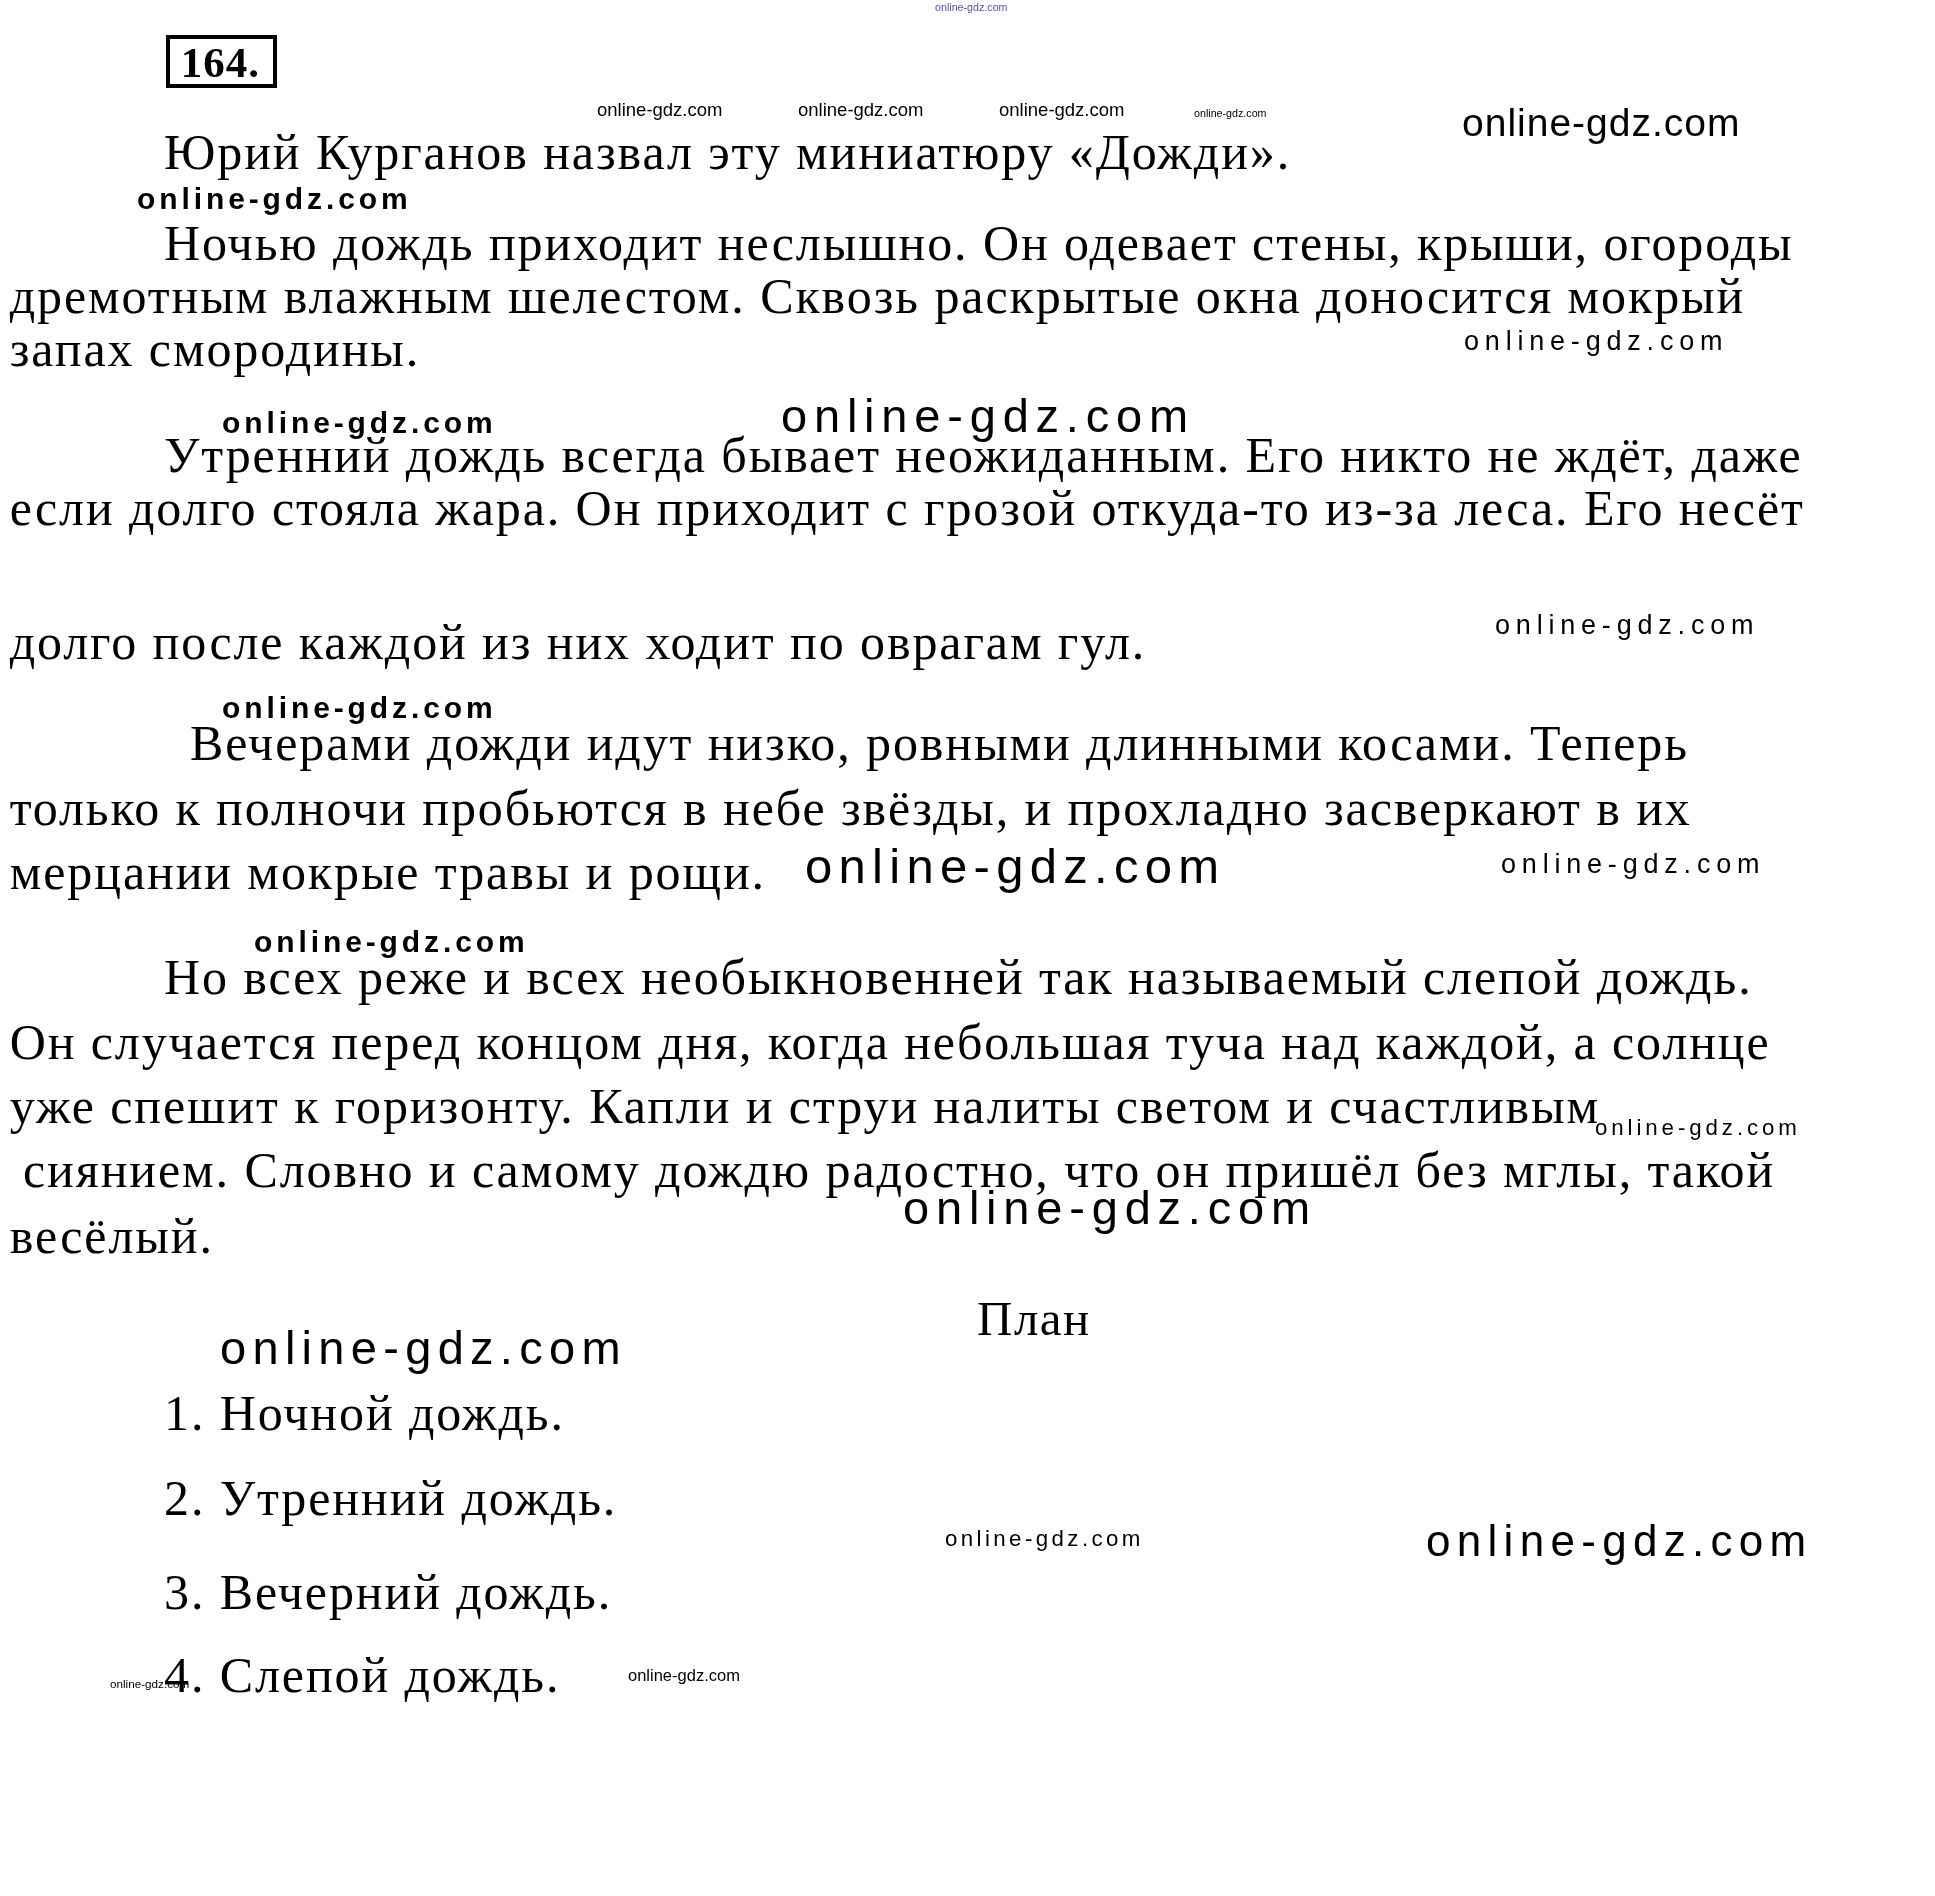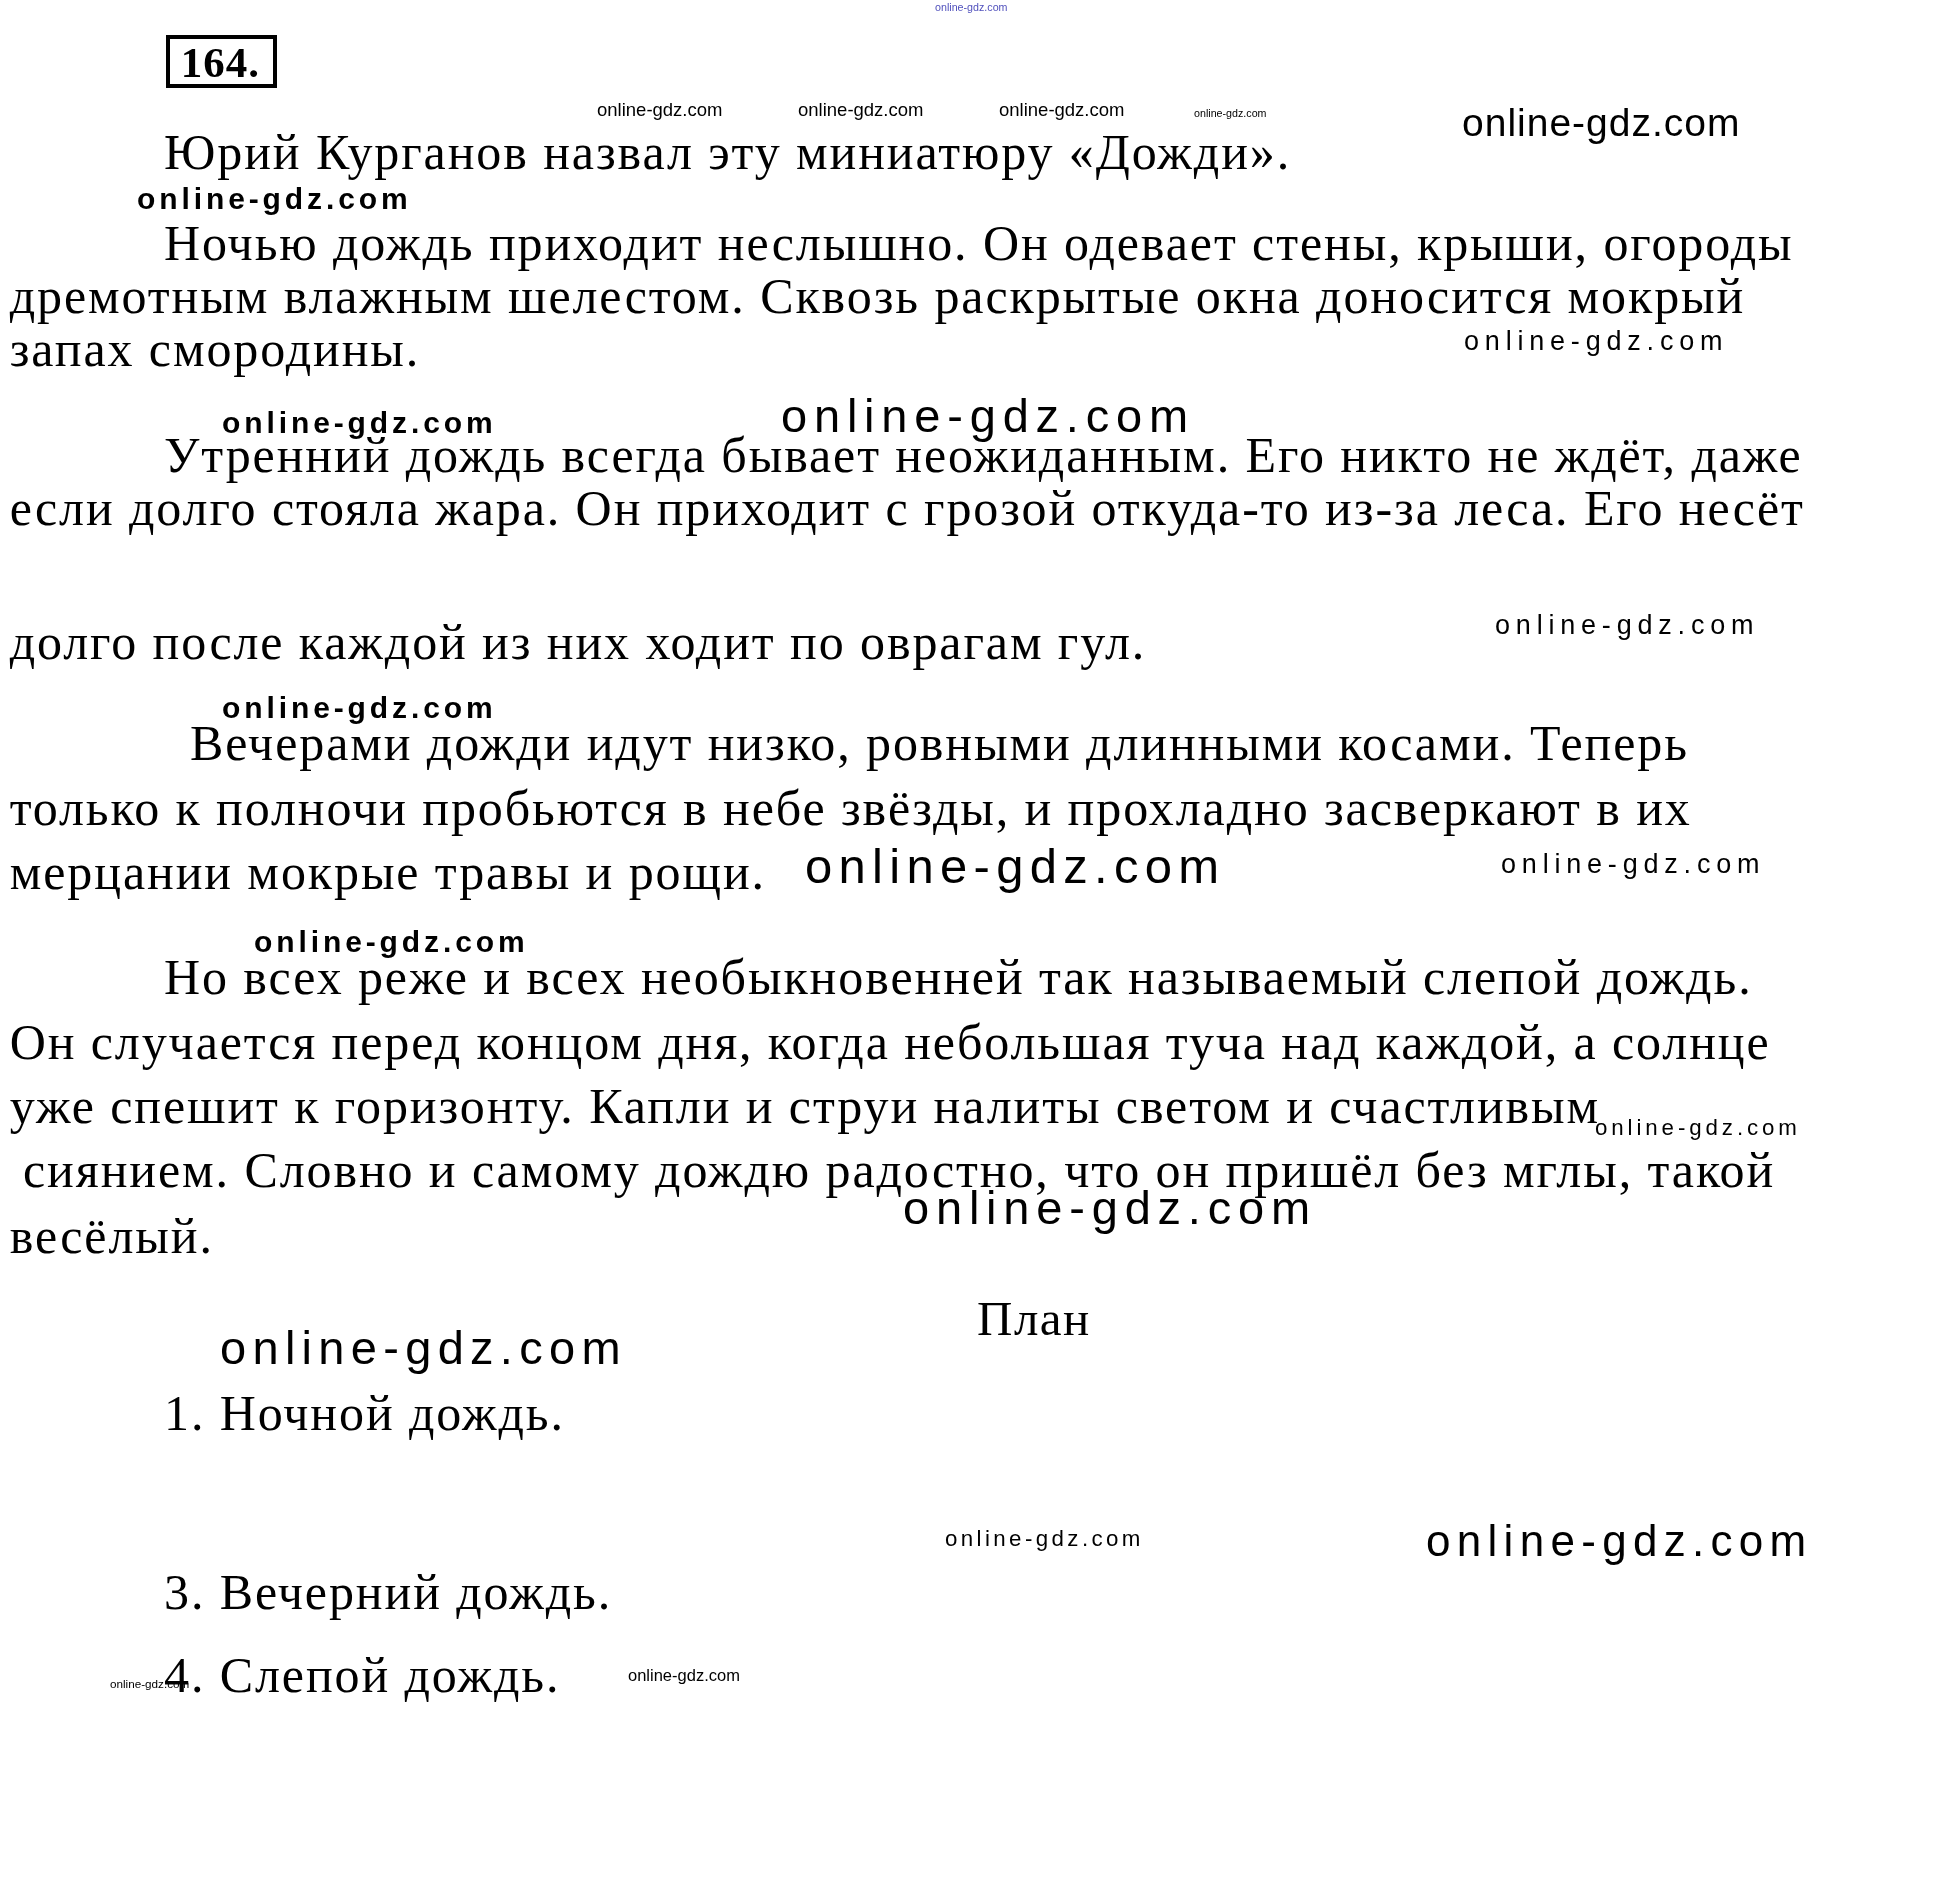--- a/index.html
+++ b/index.html
@@ -78,20 +78,21 @@
 
   <div class="line" style="left:164px; top:952px;">Но всех реже и всех необыкновенней так называемый слепой дождь.</div>
   <div class="line" style="left:9.7px;  top:1017px;">Он случается перед концом дня, когда небольшая туча над каждой, а солнце</div>
   <div class="line" style="left:9.7px;  top:1081px;">уже спешит к горизонту. Капли и струи налиты светом и счастливым</div>
   <div class="line" style="left:23px;  top:1145px;">сиянием. Словно и самому дождю радостно, что он пришёл без мглы, такой</div>
   <div class="line" style="left:9.7px;  top:1211px;">весёлый.</div>
 
   <div class="plan-title" style="left:977px; top:1294px;">План</div>
 
   <div class="line" style="left:164px; top:1388px;">1. Ночной дождь.</div>
+  <div class="line" style="left:164px; top:1473px;">2. Утренний дождь.</div>
   <div class="line" style="left:164px; top:1567px;">3. Вечерний дождь.</div>
   <div class="line" style="left:164px; top:1650px;">4. Слепой дождь.</div>
 
   <div class="wm wm-blue" style="left:935px; top:1.9px;    font-size:10.7px;">online-gdz.com</div>
   <div class="wm" style="left:597px; top:101px;  font-size:18.5px;">online-gdz.com</div>
   <div class="wm" style="left:798px; top:101px;  font-size:18.5px;">online-gdz.com</div>
   <div class="wm" style="left:999px; top:101px;  font-size:18.5px;">online-gdz.com</div>
   <div class="wm" style="left:1194px; top:108px;  font-size:10.7px;">online-gdz.com</div>
   <div class="wm" style="left:1462px; top:103px;  font-size:39px; letter-spacing:1px;">online-gdz.com</div>
   <div class="wm wm-b" style="left:137px;  top:184px;  font-size:30px; letter-spacing:3.9px;">online-gdz.com</div>

